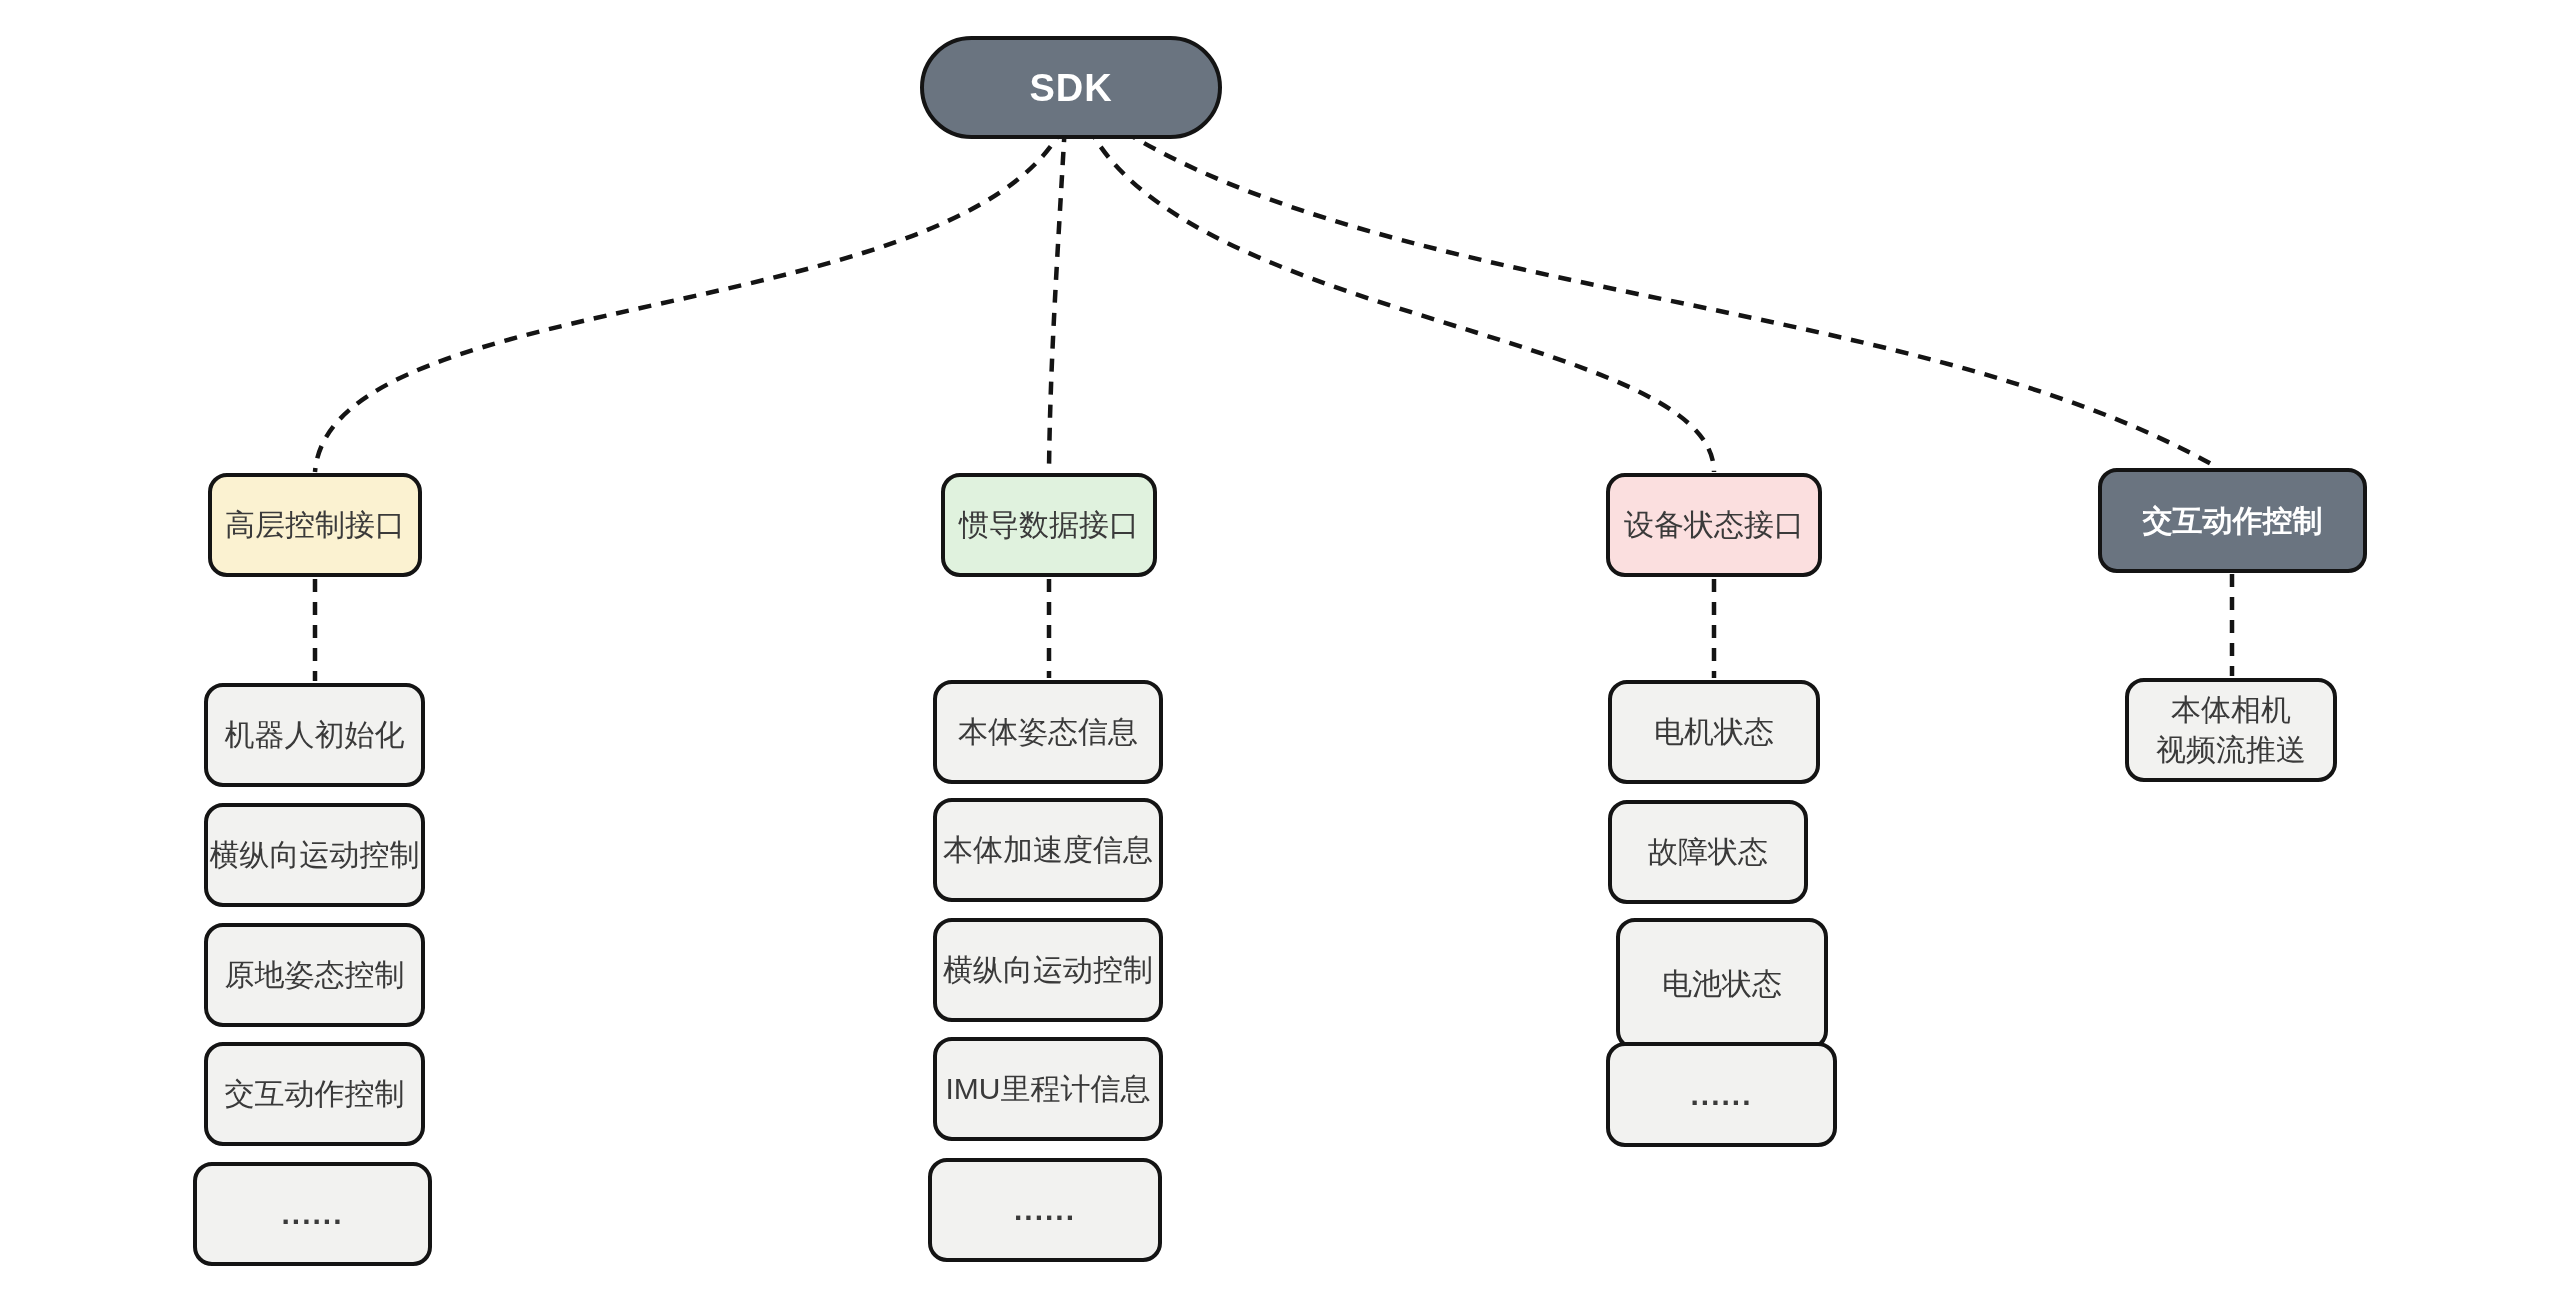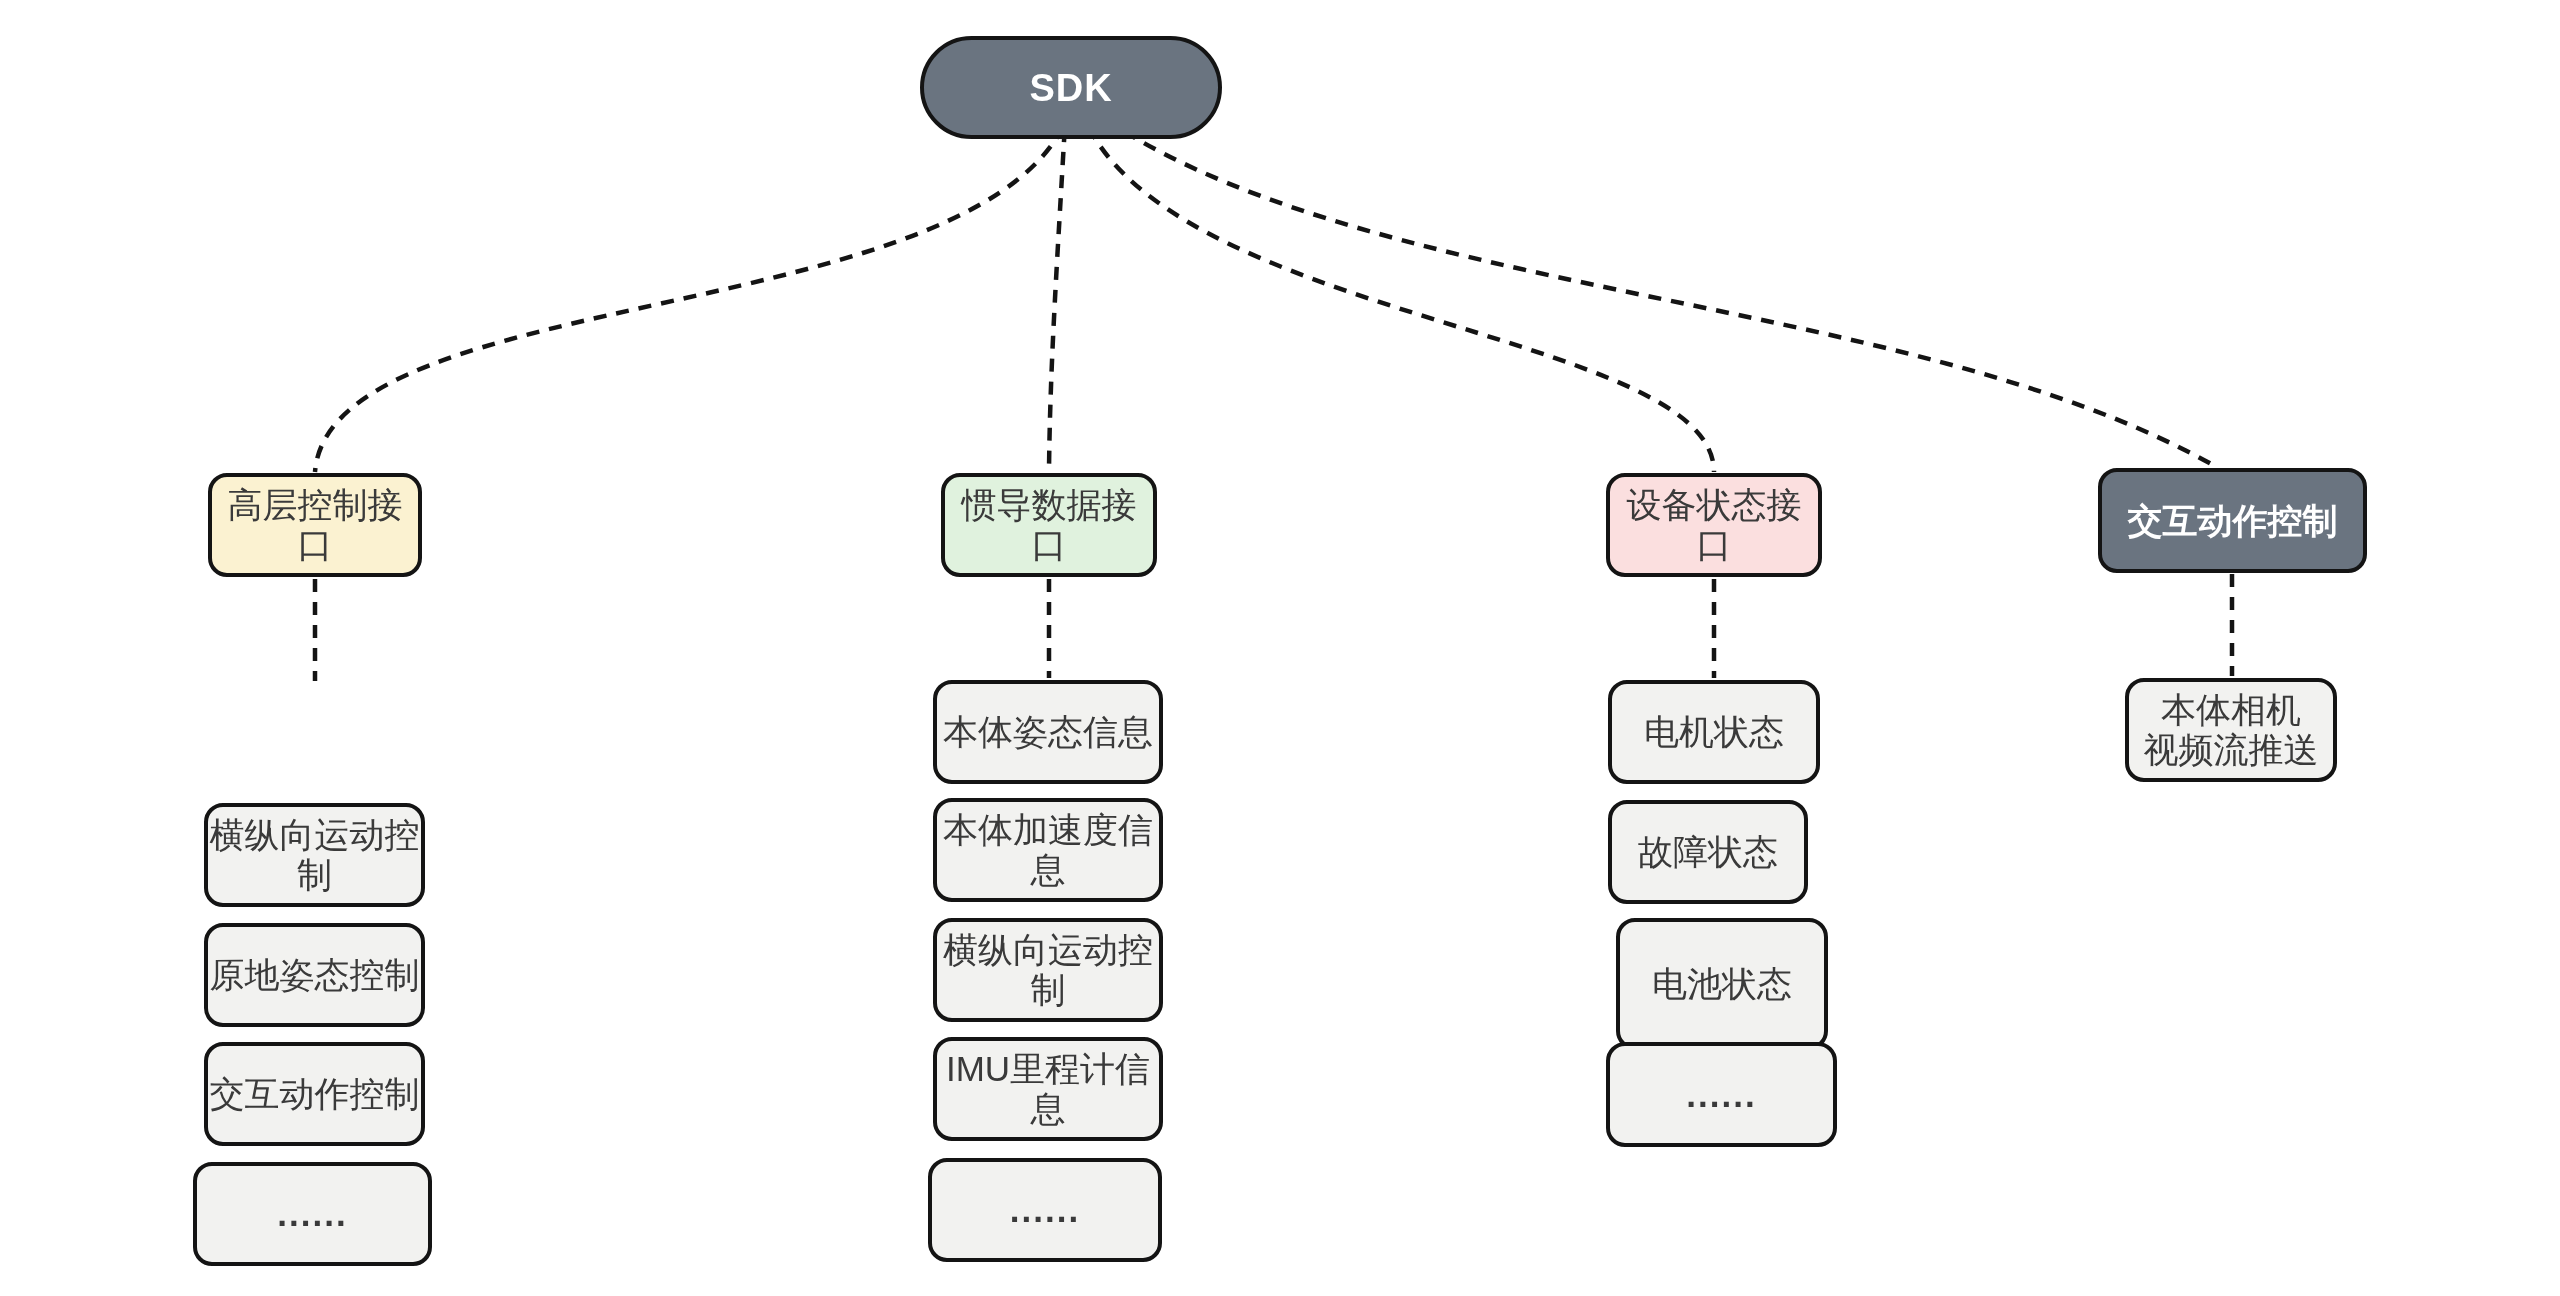--- a/index.html
+++ b/index.html
@@ -33,21 +33,21 @@
     position: absolute;
     box-sizing: border-box;
     border: 4.5px solid #141414;
     border-radius: 19px;
     background: #f2f2f0;
     color: #3a3a3a;
     display: flex;
     align-items: center;
     justify-content: center;
     text-align: center;
-    font-size: 35px;
+    font-size: 30px;
     line-height: 40px;
     white-space: pre-line;
   }
   .box.pill {
     border-radius: 54px;
     font-weight: 700;
     font-size: 38px;
     letter-spacing: 1px;
   }
   .box.dark {
@@ -78,20 +78,21 @@
   <div class="box pill dark" style="left: 920px; top: 4px; width: 302px; height: 103px; background: rgb(106, 116, 128); margin-top: 32px;">SDK</div>
 
   <div class="box" style="left: 208px; top: 473px; width: 214px; height: 104px; background: rgb(251, 242, 209);">高层控制接口</div>
 
   <div class="box" style="left: 941px; top: 473px; width: 216px; height: 104px; background: rgb(224, 242, 222);">惯导数据接口</div>
 
   <div class="box" style="left: 1606px; top: 473px; width: 216px; height: 104px; background: rgb(251, 223, 223);">设备状态接口</div>
 
   <div class="box dark" style="left: 2098px; top: 468px; width: 269px; height: 105px; background: rgb(106, 116, 128);">交互动作控制</div>
 
+  <div class="box" style="left:204px; top:683px; width:221px; height:104px;">机器人初始化</div>
   <div class="box" style="left:204px; top:803px; width:221px; height:104px;">横纵向运动控制</div>
   <div class="box" style="left:204px; top:923px; width:221px; height:104px;">原地姿态控制</div>
   <div class="box" style="left:204px; top:1042px; width:221px; height:104px;">交互动作控制</div>
   <div class="box ellipsis" style="left:193px; top:1162px; width:239px; height:104px;">......</div>
 
   <div class="box" style="left:933px; top:680px; width:230px; height:104px;">本体姿态信息</div>
   <div class="box" style="left:933px; top:798px; width:230px; height:104px;">本体加速度信息</div>
   <div class="box" style="left:933px; top:918px; width:230px; height:104px;">横纵向运动控制</div>
   <div class="box" style="left:933px; top:1037px; width:230px; height:104px;">IMU里程计信息</div>
   <div class="box ellipsis" style="left:928px; top:1158px; width:234px; height:104px;">......</div>

